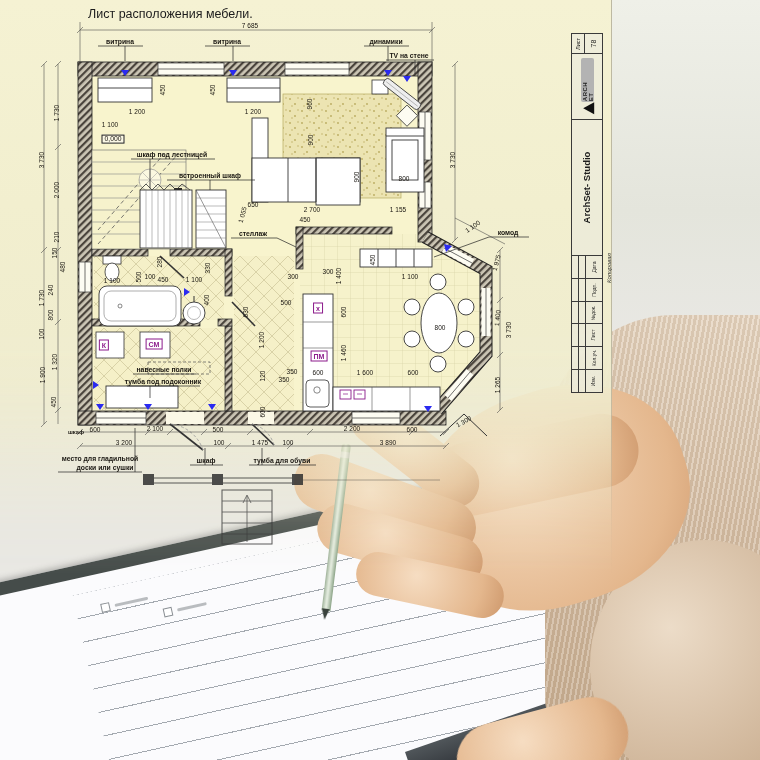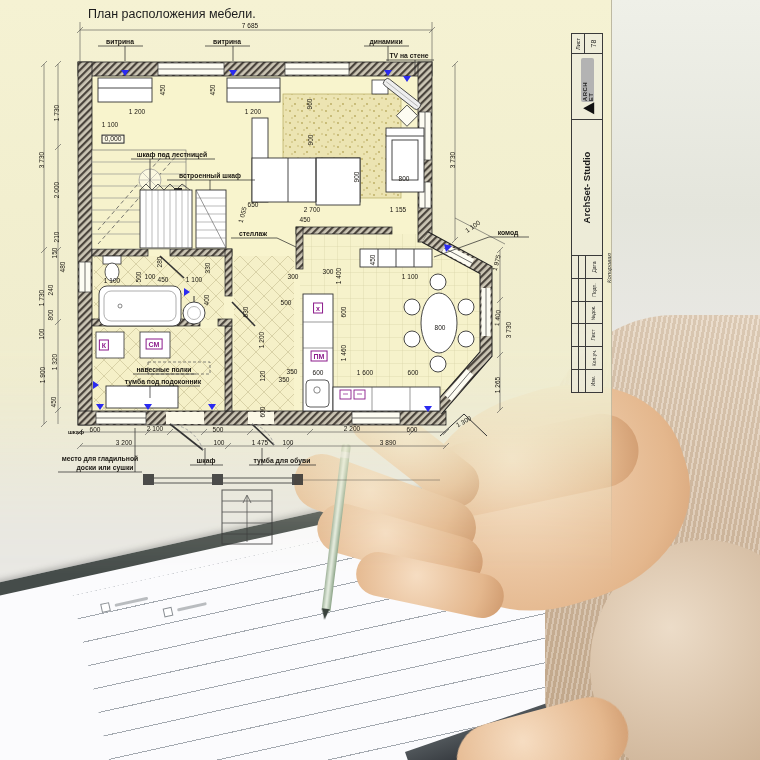--- a/index.html
+++ b/index.html
@@ -488,21 +488,21 @@
       <div class="ann ann-label" style="left: 206px; top: 461px;">шкаф</div>
       <div class="ann ann-label" style="left: 282px; top: 461px;">тумба для обуви</div>
       <div class="ann ann-label" style="left: 76px; top: 433px; font-size: 5.8px;">шкаф</div>
       <div class="ann ann-box" style="left: 113px; top: 139px;">0,000</div>
       <div class="ann ann-sym" style="left: 104px; top: 345px;">К</div>
       <div class="ann ann-sym" style="left: 154px; top: 344px;">СМ</div>
       <div class="ann ann-sym" style="left: 319px; top: 356px;">ПМ</div>
       <div class="ann ann-sym" style="left: 318px; top: 308px;">х</div>
     </div>
 
-  <div class="sheet-title">План расположения мебели.</div>
+  <div class="sheet-title">Лист расположения мебели.</div>
 
   <div class="tblock">
     <div class="tb-row-top">
       <div class="tb-sheet">
           <span class="vtext">Лист</span>
         </div>
       <div class="tb-num">
           <span class="vtext">78</span>
         </div>
     </div>

